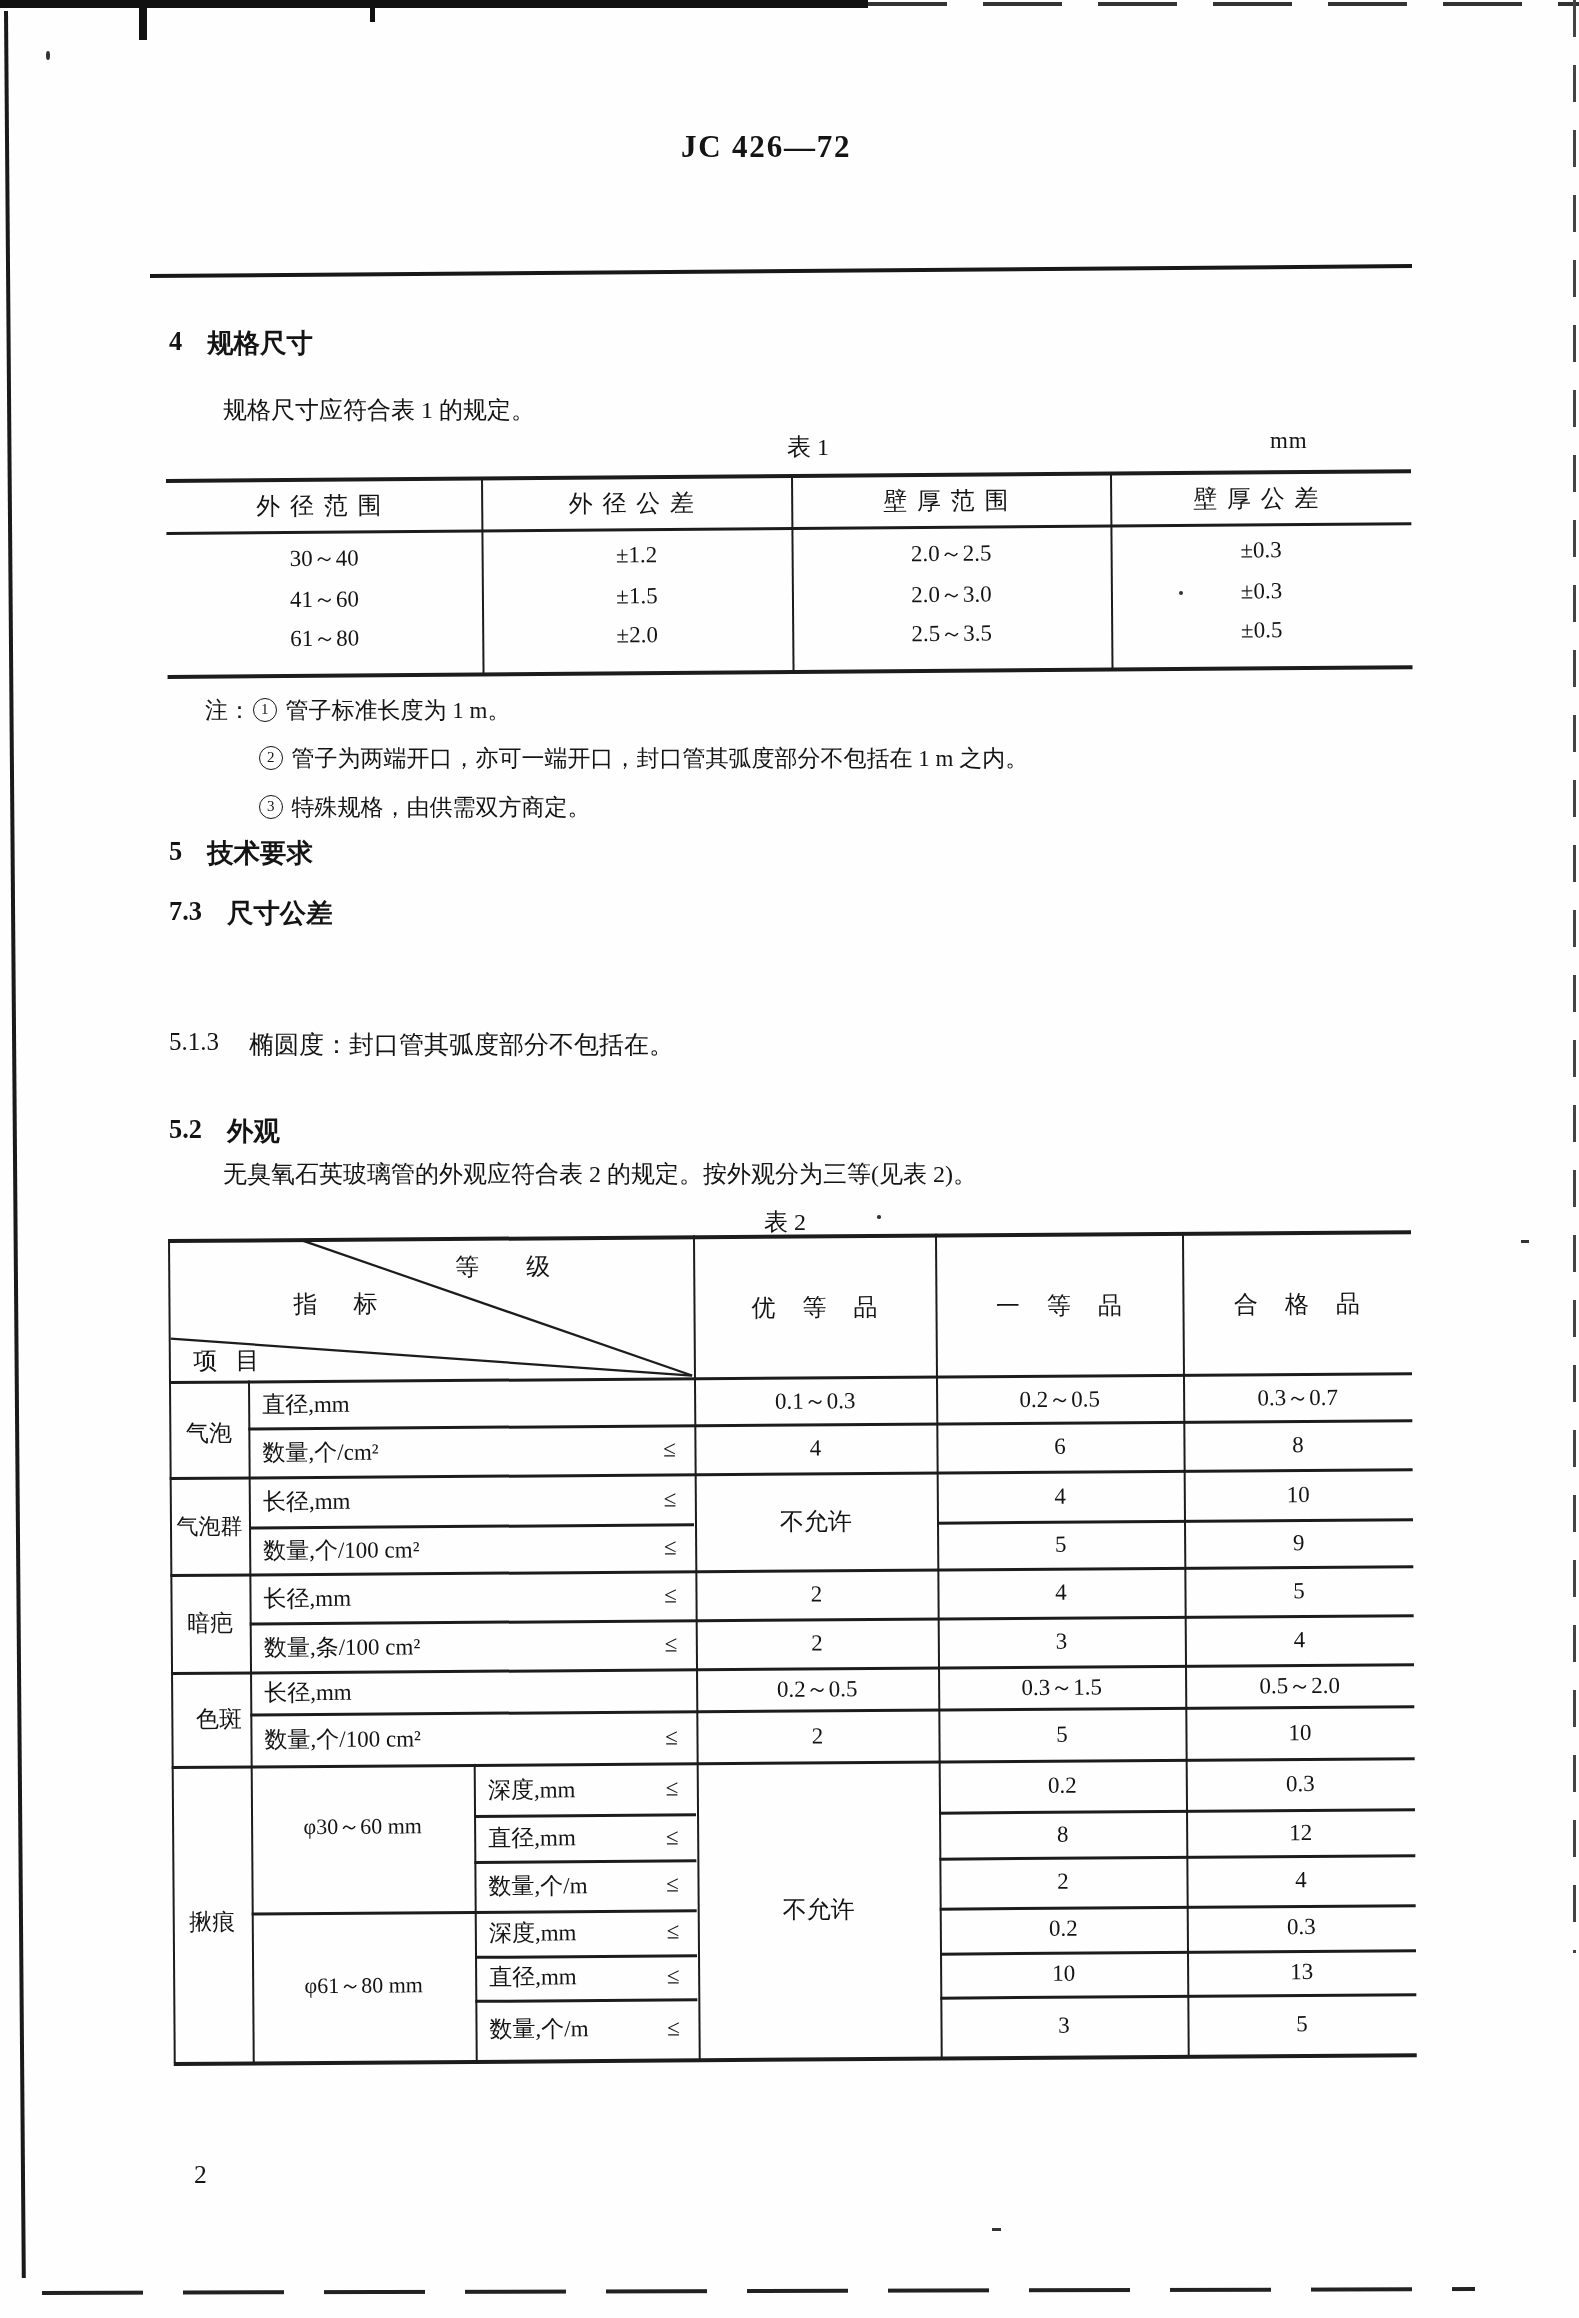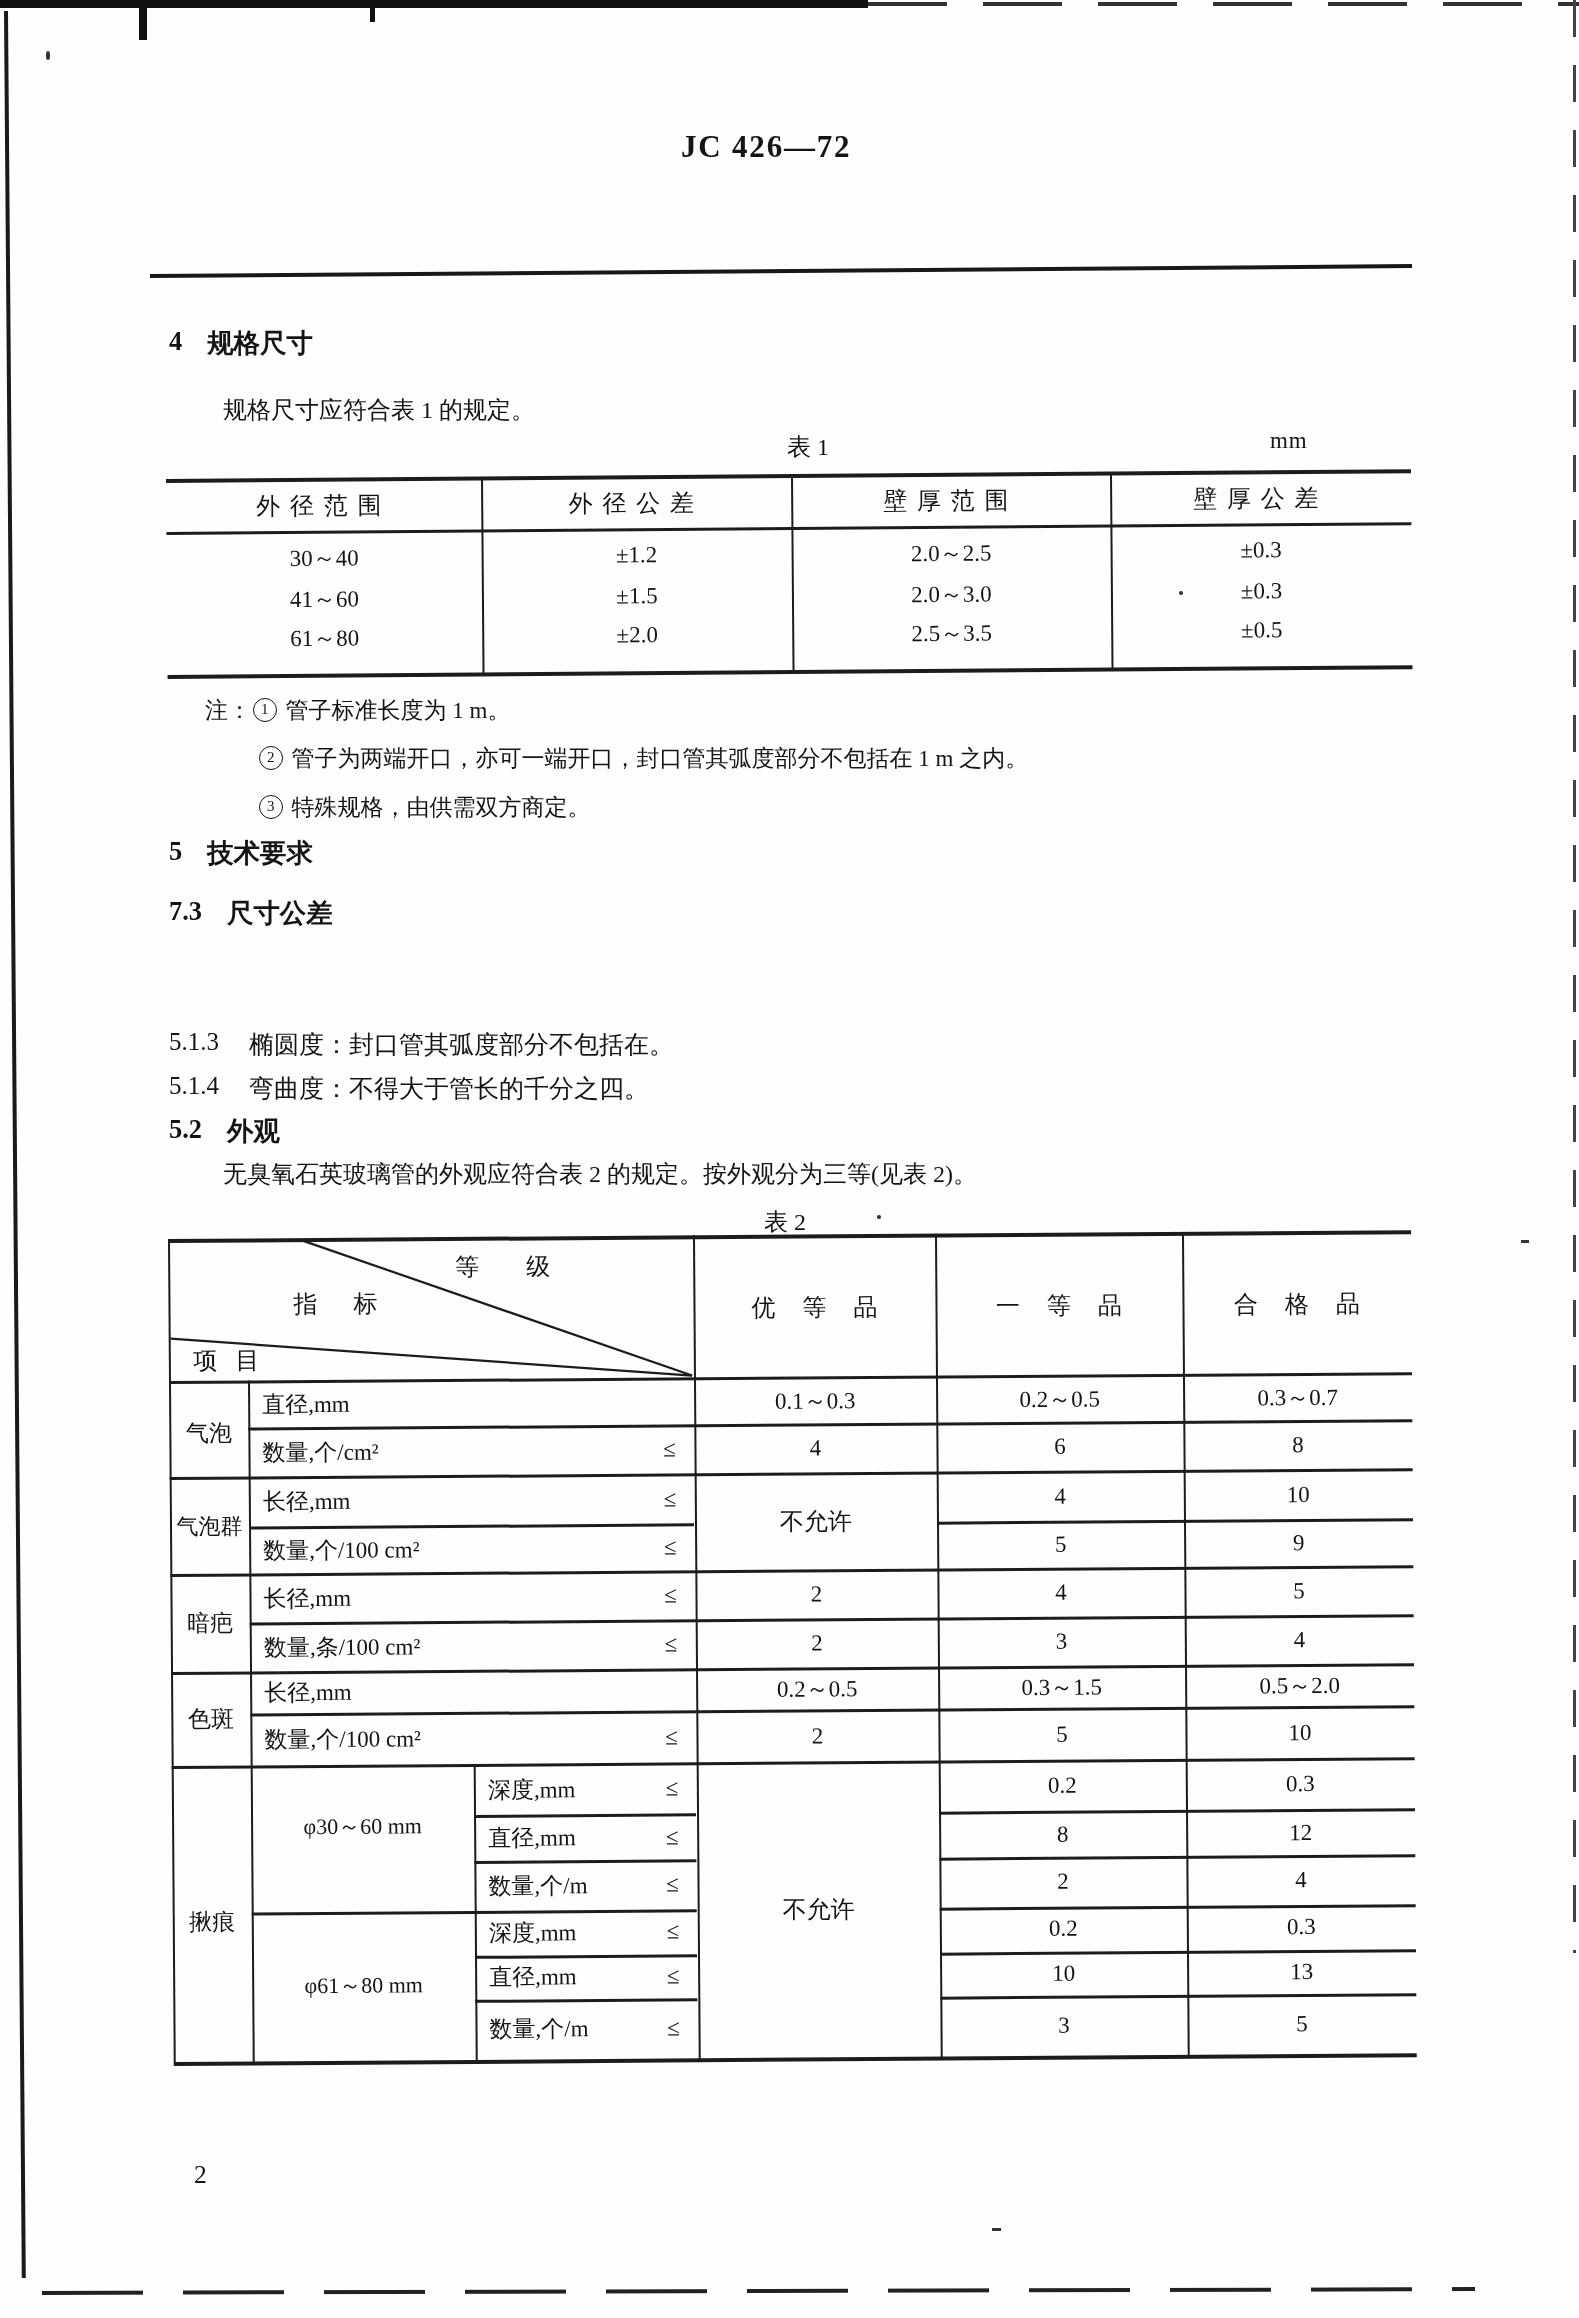--- a/index.html
+++ b/index.html
@@ -100,24 +100,20 @@
     <span>技术要求</span>
   </div>
   <div class="heading" style="left:169px;top:896px">
     <span>7.3</span>
     <span>尺寸公差</span>
   </div>
   <div class="num-item" style="left:169px;top:1028px">
     <span>5.1.3</span>
     <span>椭圆度：封口管其弧度部分不包括在。</span>
   </div>
-  <div class="num-item" style="left:169px;top:1072px">
-    <span>5.1.4</span>
-    <span>弯曲度：不得大于管长的千分之四。</span>
-  </div>
   <div class="heading" style="left:169px;top:1114px">
     <span>5.2</span>
     <span>外观</span>
   </div>
   <div class="body-text" style="left:223px;top:1158px">无臭氧石英玻璃管的外观应符合表 2 的规定。按外观分为三等(见表 2)。</div>
 
   <div class="body-text" style="left:764px;top:1206px">表 2</div>
 
   <div class="abs" style="left:168px;top:1239px;width:1243px;height:826px;transform:rotate(-0.4deg);transform-origin:0 0">
 
@@ -160,21 +156,21 @@
     <div class="cell" style="left:79px;top:48px;width:176px;height:35px;word-spacing:30px;font-size:24px">指 标</div>
     <div class="cell" style="left:4.4px;top:104px;width:106px;height:35px;word-spacing:12.3px;font-size:24px">项 目</div>
 
     <div class="cell" style="left:525px;top:53px;width:242px;height:39px;word-spacing:21px;font-size:24px">优 等 品</div>
     <div class="cell" style="left:767px;top:53px;width:247px;height:39px;word-spacing:21px;font-size:24px">一 等 品</div>
     <div class="cell" style="left:1014px;top:53px;width:229px;height:39px;word-spacing:21px;font-size:24px">合 格 品</div>
 
     <div class="cell" style="left:0;top:170px;width:79px;height:49px">气泡</div>
     <div class="cell" style="left:-3.5px;top:263px;width:86px;height:49px;font-size:22px">气泡群</div>
     <div class="cell" style="left:0;top:360px;width:79px;height:49px">暗疤</div>
-    <div class="cell" style="left:0;top:456px;width:79px;height:49px">色斑</div>
+    <div class="cell" style="left:8px;top:456px;width:79px;height:49px">色斑</div>
     <div class="cell" style="left:0;top:659px;width:79px;height:49px">揪痕</div>
 
     <div class="cell" style="left:79px;top:566px;width:223px;height:46px;font-size:22px">φ30～60 mm</div>
     <div class="cell" style="left:79px;top:725px;width:223px;height:46px;font-size:22px">φ61～80 mm</div>
 
     <div class="ind" style="left:79px;top:144px;width:445px;height:45px">
       <span>直径,mm</span>
     </div>
     <div class="ind" style="left:79px;top:190px;width:445px;height:48px">
       <span>数量,个/cm²</span>

